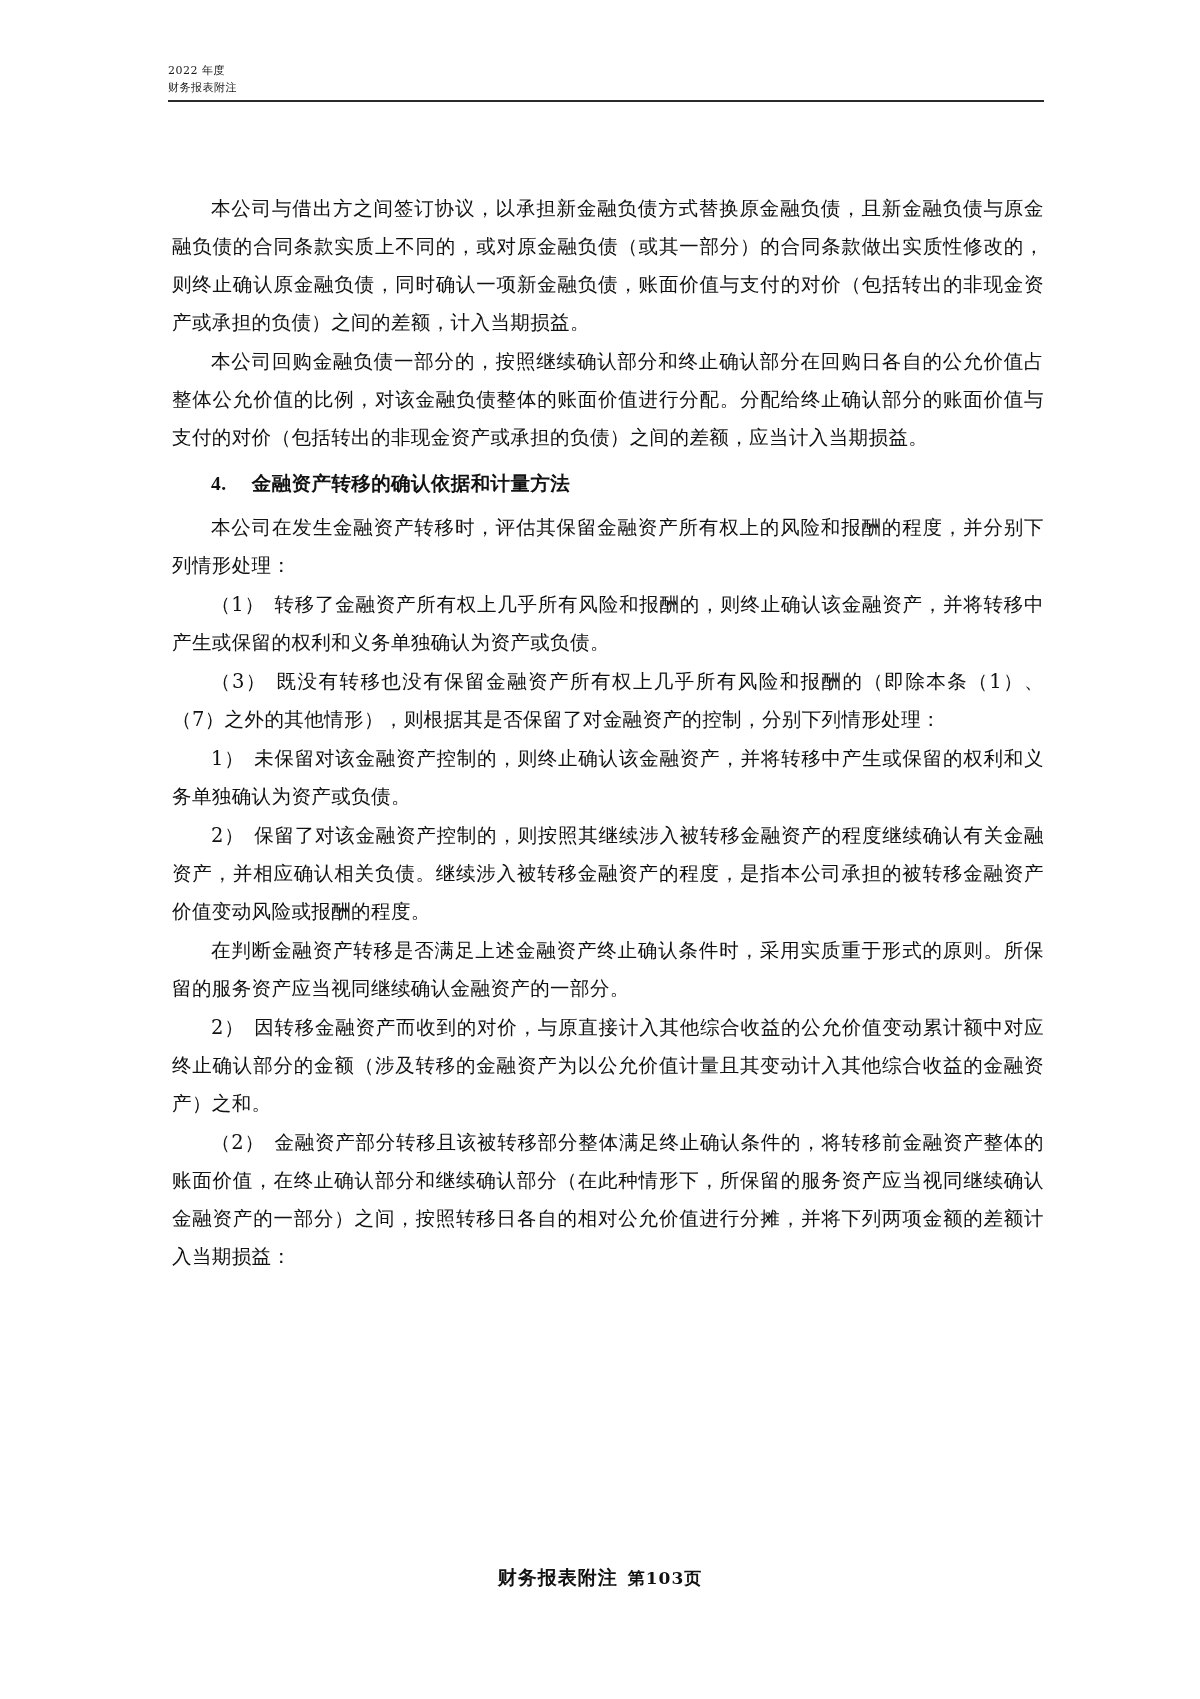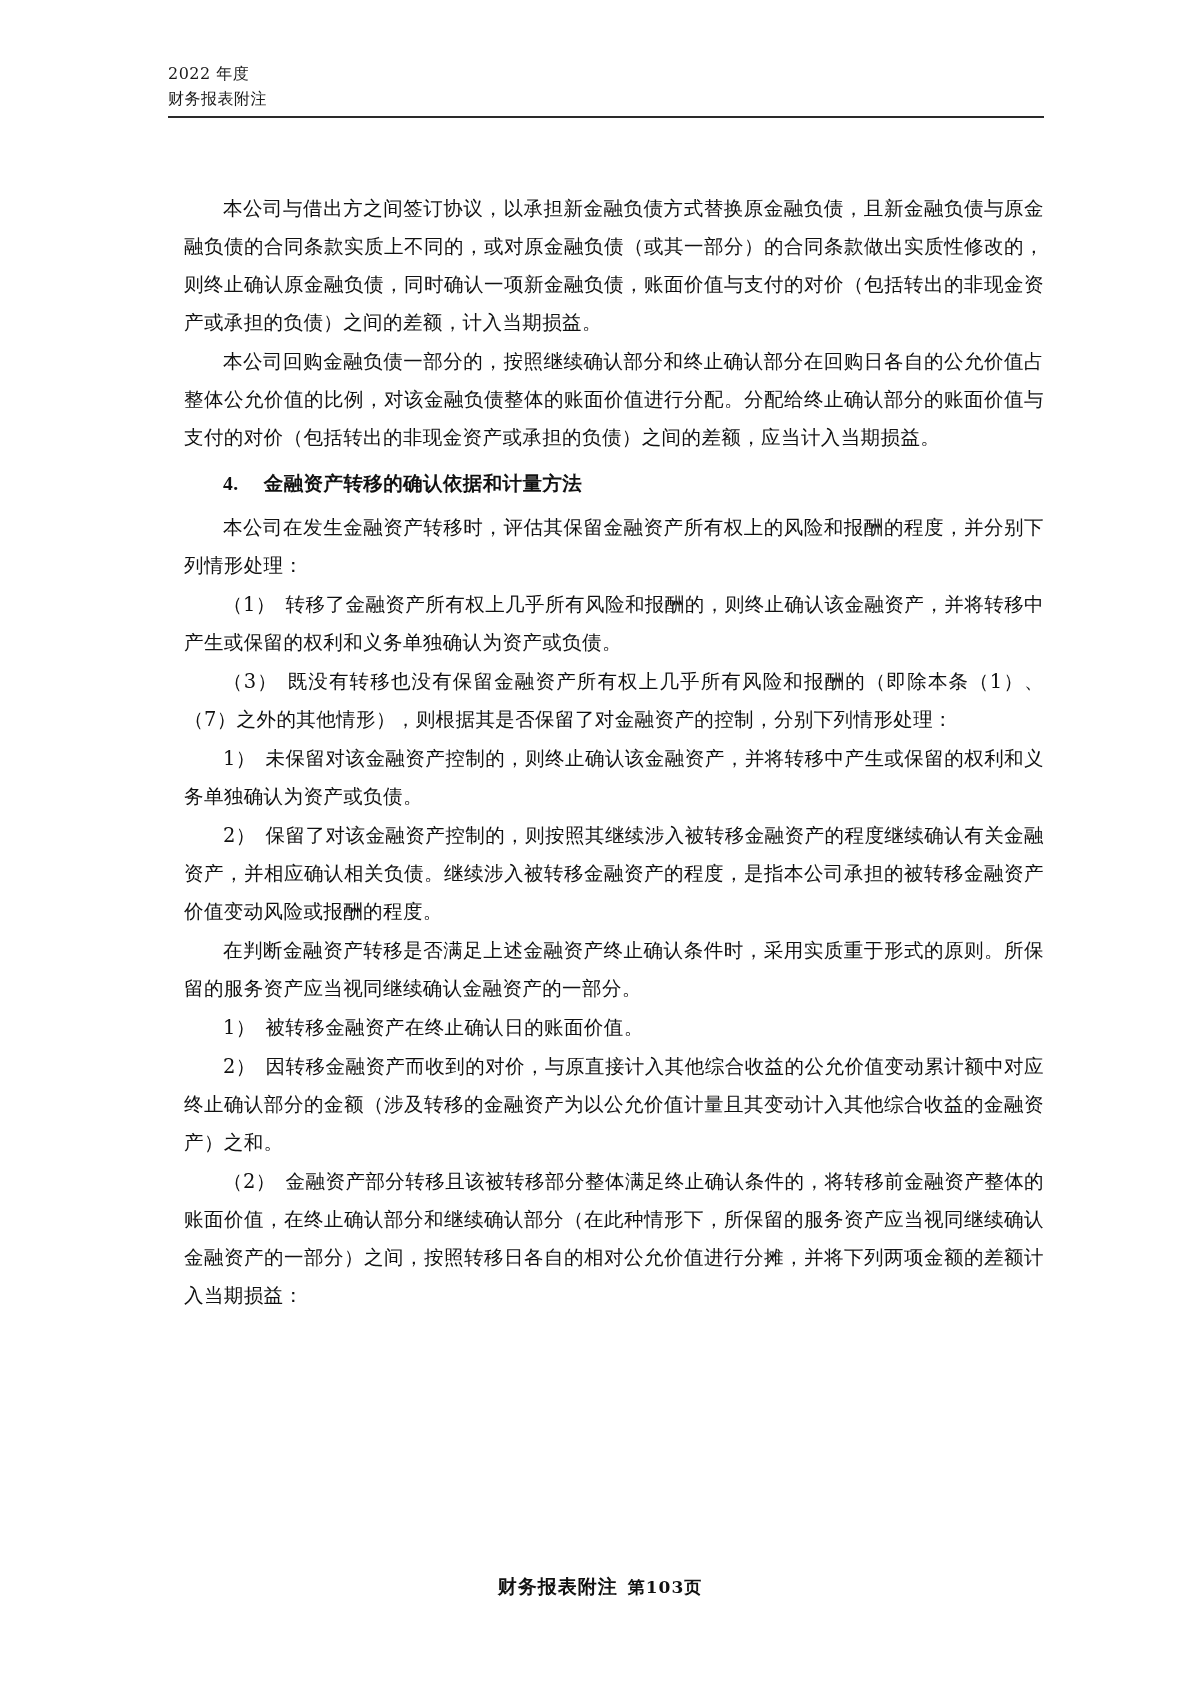--- a/index.html
+++ b/index.html
@@ -20,38 +20,38 @@
     box-sizing: border-box;
     overflow: hidden;
   }
   .header {
     position: absolute;
     top: 62px;
     left: 168px;
     width: 876px;
   }
   .header-lines {
-    font-size: 16px;
+    font-size: 11px;
     line-height: 1.55;
     letter-spacing: 0.5px;
     color: #1a1a1a;
   }
   .header-rule {
     margin-top: 4px;
     border-bottom: 2px solid #2a2a2a;
     width: 876px;
   }
   .content {
     position: absolute;
     top: 190px;
     left: 168px;
     width: 876px;
   }
   p {
-    margin: 0 0 1px 16px;
+    margin: 0 0 1px 4px;
     font-size: 19.5px;
     line-height: 1.95;
     text-align: justify;
     text-justify: inter-ideograph;
     letter-spacing: 0.4px;
     color: #111111;
   }
   p.indent2 {
     text-indent: 2em;
   }
@@ -63,21 +63,21 @@
     font-family: Liberation Serif, serif;
   }
   .sec-num {
     margin-right: 1.3em;
   }
   .item-label {
     margin-right: 0.5em;
   }
   .footer {
     position: absolute;
-    bottom: 99px;
+    bottom: 108px;
     left: 0;
     width: 1200px;
     text-align: center;
     font-size: 19px;
     font-weight: bold;
     letter-spacing: 1px;
     color: #111111;
   }
   .footer .pageno {
     font-weight: bold;
@@ -121,23 +121,20 @@
       <span class="item-label">1）</span><span>未保留对该金融资产控制的，则终止确认该金融资产，并将转移中产生或保留的权利和义务单独确认为资产或负债。</span>
     </p>
 
     <p class="indent2">
       <span class="item-label">2）</span><span>保留了对该金融资产控制的，则按照其继续涉入被转移金融资产的程度继续确认有关金融资产，并相应确认相关负债。继续涉入被转移金融资产的程度，是指本公司承担的被转移金融资产价值变动风险或报酬的程度。</span>
     </p>
 
     <p class="indent2">在判断金融资产转移是否满足上述金融资产终止确认条件时，采用实质重于形式的原则。所保留的服务资产应当视同继续确认金融资产的一部分。</p>
 
 
-    <p class="indent2">
-      <span class="item-label">1）</span><span>被转移金融资产在终止确认日的账面价值。</span>
-    </p>
 
     <p class="indent2">
       <span class="item-label">2）</span><span>因转移金融资产而收到的对价，与原直接计入其他综合收益的公允价值变动累计额中对应终止确认部分的金额（涉及转移的金融资产为以公允价值计量且其变动计入其他综合收益的金融资产）之和。</span>
     </p>
 
     <p class="indent2">
       <span class="item-label">（2）</span><span>金融资产部分转移且该被转移部分整体满足终止确认条件的，将转移前金融资产整体的账面价值，在终止确认部分和继续确认部分（在此种情形下，所保留的服务资产应当视同继续确认金融资产的一部分）之间，按照转移日各自的相对公允价值进行分摊，并将下列两项金额的差额计入当期损益：</span>
     </p>
 
   </div>

